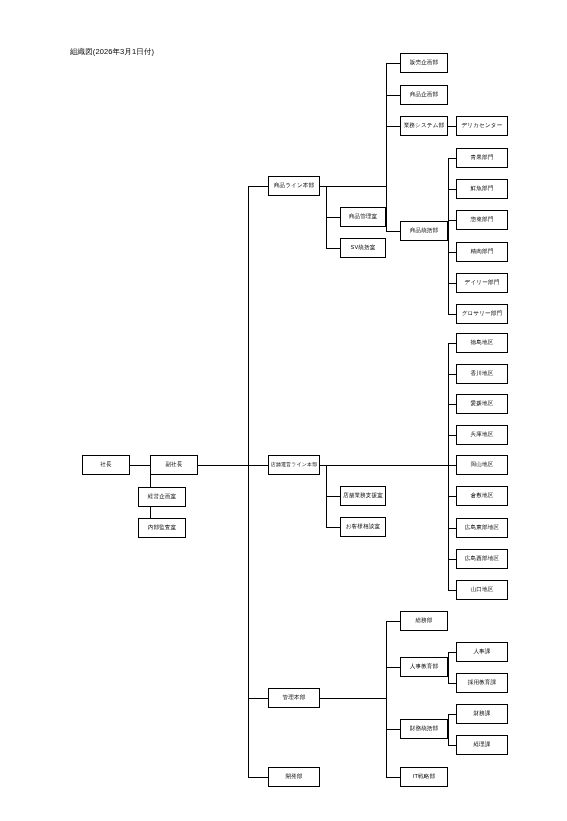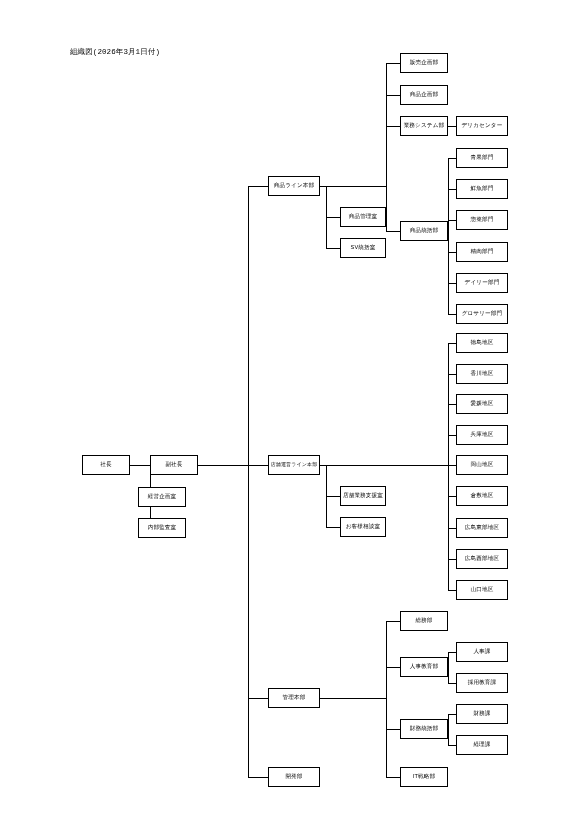--- a/index.html
+++ b/index.html
@@ -18,21 +18,20 @@
     overflow: hidden;
   }
   .title {
     position: absolute;
     left: 70px;
     top: 47px;
     font-size: 7.5px;
     color: #000000;
     white-space: nowrap;
     letter-spacing: 0.1px;
-    font-family: Liberation Mono, monospace;
   }
   .node {
     position: absolute;
     box-sizing: border-box;
     border: 1px solid #000000;
     background: #ffffff;
     display: flex;
     align-items: center;
     justify-content: center;
     font-size: 5.6px;

